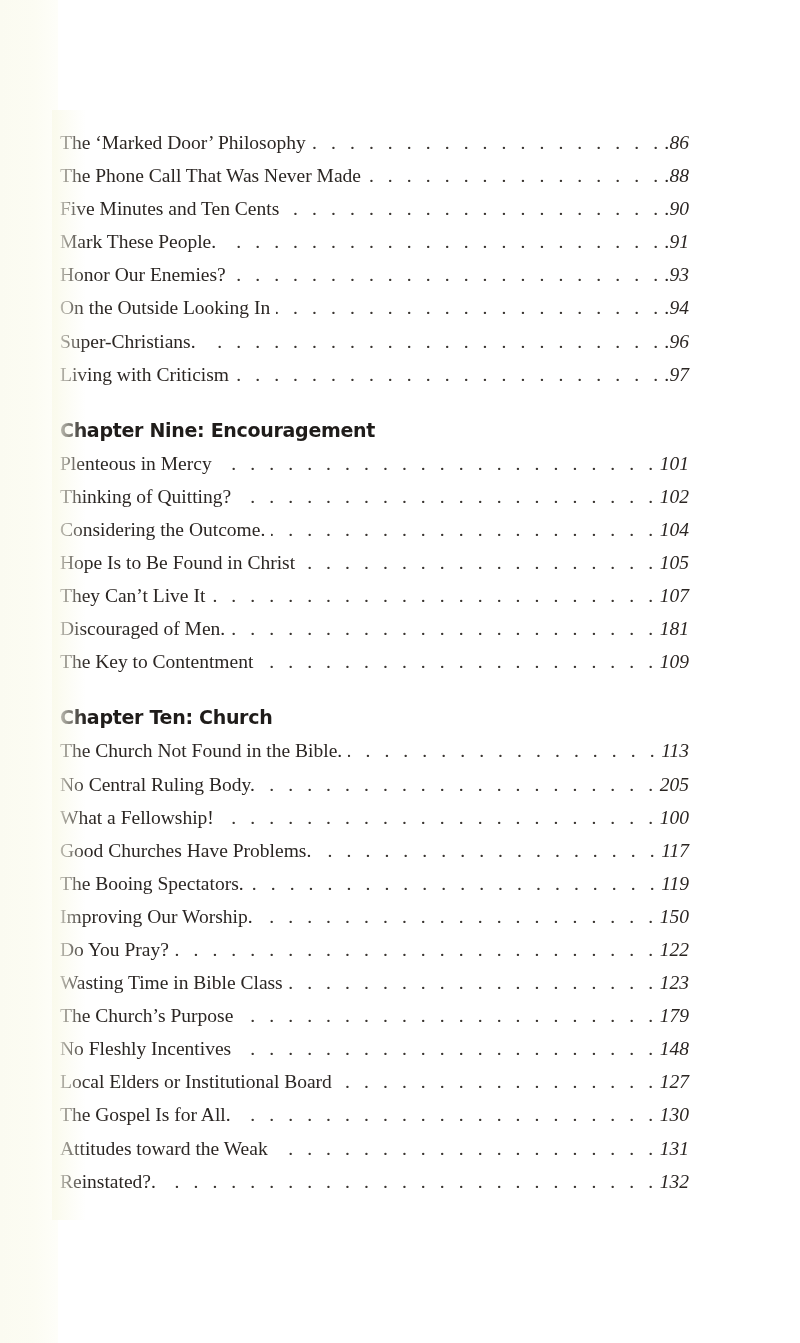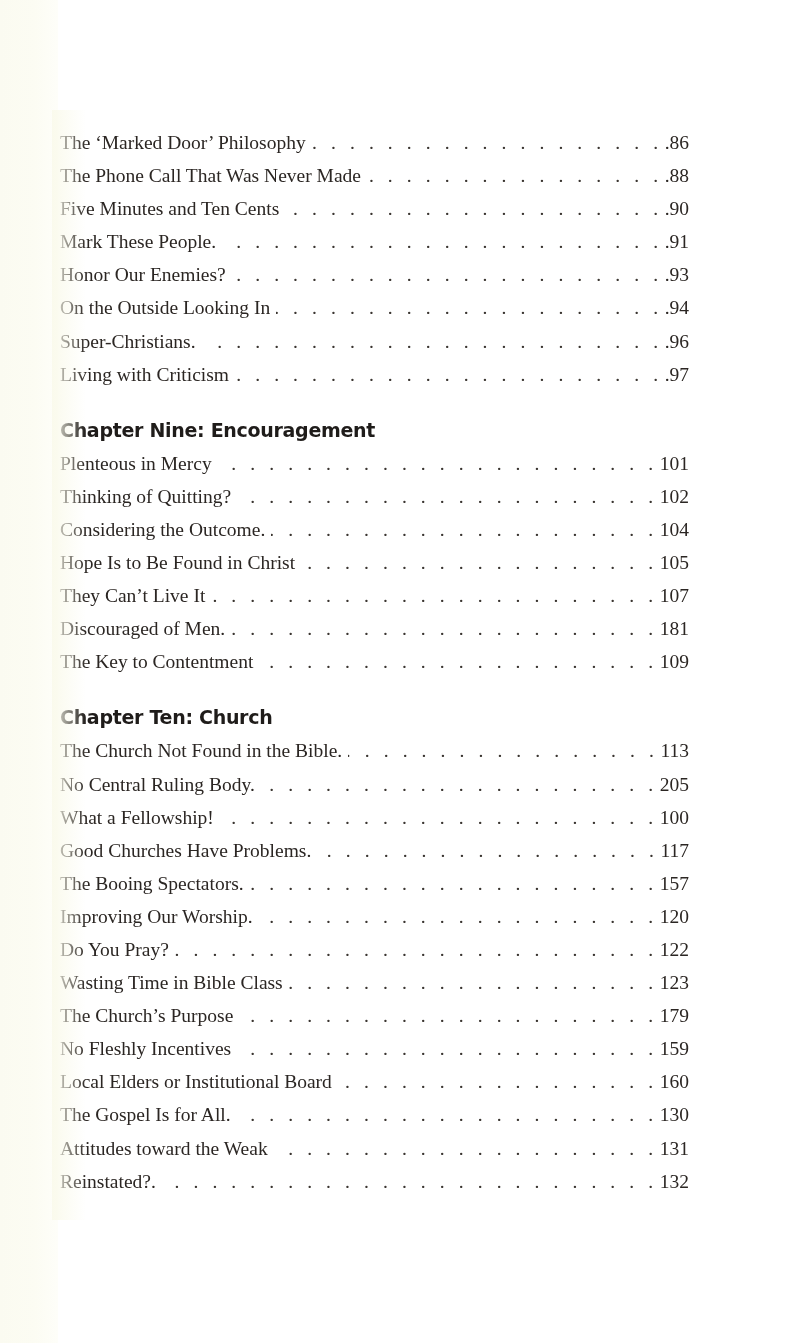--- a/index.html
+++ b/index.html
@@ -55,20 +55,21 @@
       flex: 1 1 auto;
       overflow: hidden;
       letter-spacing: 4.6px;
       color: #3a3530;
       text-align: right;
       direction: rtl;
     }
     .entry .page {
       flex: 0 0 auto;
       padding-left: 2px;
+      font-style: italic;
     }
     .chapter {
       font-family: "DejaVu Sans", "Liberation Sans", sans-serif;
       font-weight: bold;
       font-size: 19px;
       color: #1f1c1a;
       height: 34px;
       line-height: 34px;
       margin-top: 22px;
       letter-spacing: -0.3px;
@@ -185,51 +186,51 @@
         <span class="page">100</span>
       </div>
     <div class="entry">
         <span class="title">Good Churches Have Problems.</span>
         <span class="leader">. . . . . . . . . . . . . . . . . . . . . . . . . . . . . . . . . . . . . . . . . . . . . . . . . . . . . . . .</span>
         <span class="page">117</span>
       </div>
     <div class="entry">
         <span class="title">The Booing Spectators.</span>
         <span class="leader">. . . . . . . . . . . . . . . . . . . . . . . . . . . . . . . . . . . . . . . . . . . . . . . . . . . . . . . .</span>
-        <span class="page">157</span>
+        <span class="page">119</span>
       </div>
     <div class="entry">
         <span class="title">Improving Our Worship.</span>
         <span class="leader">. . . . . . . . . . . . . . . . . . . . . . . . . . . . . . . . . . . . . . . . . . . . . . . . . . . . . . . .</span>
-        <span class="page">120</span>
+        <span class="page">150</span>
       </div>
     <div class="entry">
         <span class="title">Do You Pray?</span>
         <span class="leader">. . . . . . . . . . . . . . . . . . . . . . . . . . . . . . . . . . . . . . . . . . . . . . . . . . . . . . . .</span>
         <span class="page">122</span>
       </div>
     <div class="entry">
         <span class="title">Wasting Time in Bible Class</span>
         <span class="leader">. . . . . . . . . . . . . . . . . . . . . . . . . . . . . . . . . . . . . . . . . . . . . . . . . . . . . . . .</span>
         <span class="page">123</span>
       </div>
     <div class="entry">
         <span class="title">The Church’s Purpose</span>
         <span class="leader">. . . . . . . . . . . . . . . . . . . . . . . . . . . . . . . . . . . . . . . . . . . . . . . . . . . . . . . .</span>
         <span class="page">179</span>
       </div>
     <div class="entry">
         <span class="title">No Fleshly Incentives</span>
         <span class="leader">. . . . . . . . . . . . . . . . . . . . . . . . . . . . . . . . . . . . . . . . . . . . . . . . . . . . . . . .</span>
-        <span class="page">159</span>
+        <span class="page">148</span>
       </div>
     <div class="entry">
         <span class="title">Local Elders or Institutional Board</span>
         <span class="leader">. . . . . . . . . . . . . . . . . . . . . . . . . . . . . . . . . . . . . . . . . . . . . . . . . . . . . . . .</span>
-        <span class="page">160</span>
+        <span class="page">127</span>
       </div>
     <div class="entry">
         <span class="title">The Gospel Is for All.</span>
         <span class="leader">. . . . . . . . . . . . . . . . . . . . . . . . . . . . . . . . . . . . . . . . . . . . . . . . . . . . . . . .</span>
         <span class="page">130</span>
       </div>
     <div class="entry">
         <span class="title">Attitudes toward the Weak</span>
         <span class="leader">. . . . . . . . . . . . . . . . . . . . . . . . . . . . . . . . . . . . . . . . . . . . . . . . . . . . . . . .</span>
         <span class="page">131</span>

